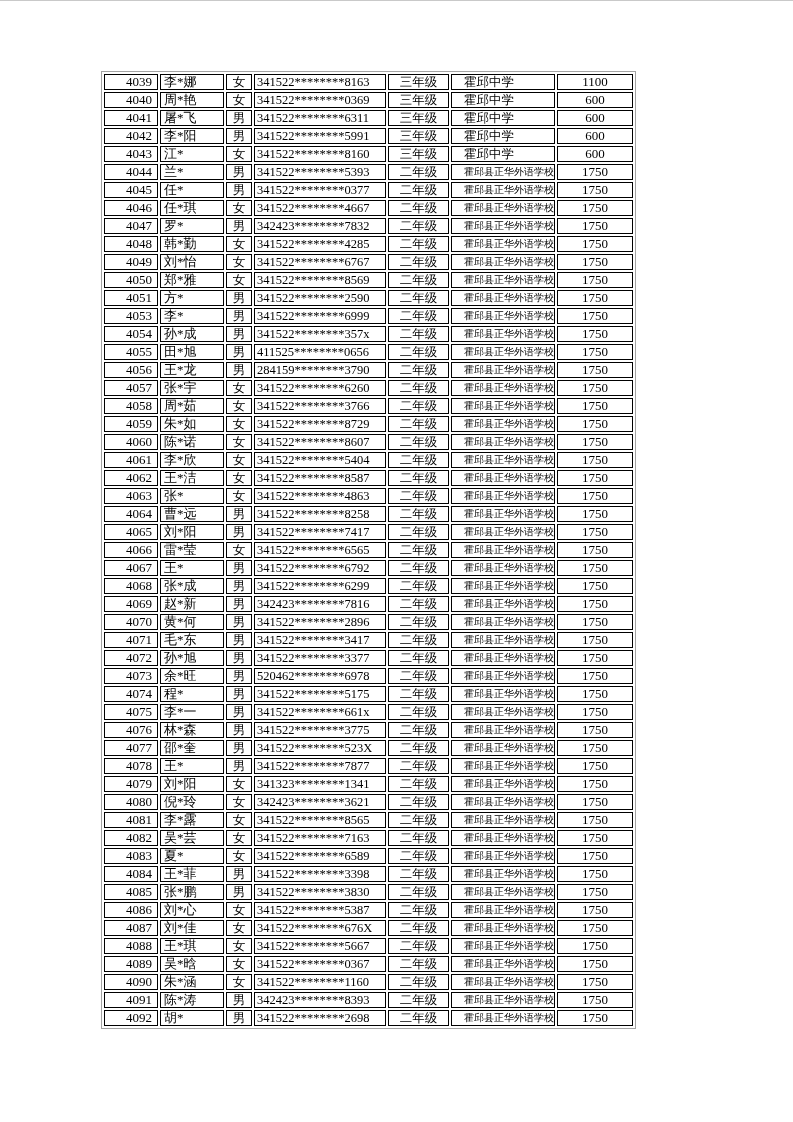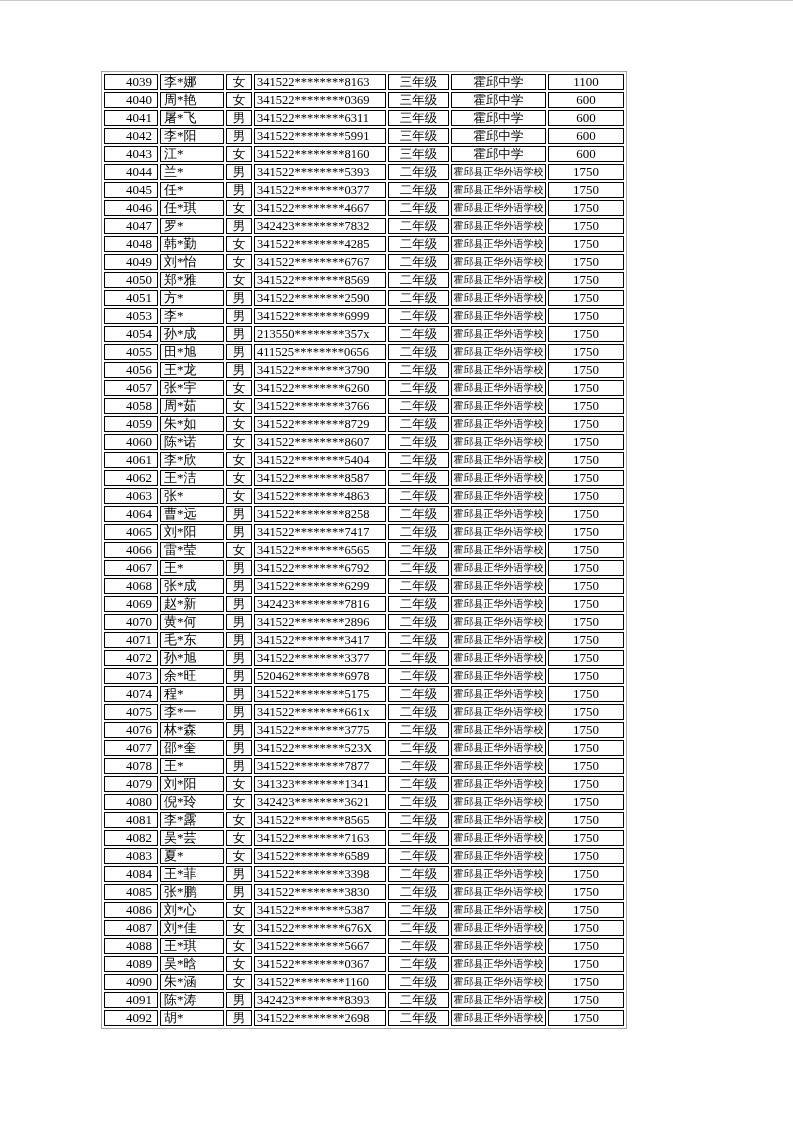--- a/index.html
+++ b/index.html
@@ -34,21 +34,21 @@
     white-space:nowrap;
     vertical-align:middle;
     box-sizing:border-box;
     font-size:13px;
   }
   td.c-seq{text-align:right;padding-right:5px;}
   td.c-name{text-align:left;padding-left:3px;}
   td.c-gender{text-align:center;font-size:12.5px;}
   td.c-idnum{text-align:left;padding-left:2px;font-size:12.5px;}
   td.c-grade{text-align:center;font-size:12.5px;}
-  td.c-school{text-align:center;font-size:12.5px;}
+  td.c-school{font-size:12.5px;padding-left:12px;}
   td.c-school.long{font-size:10px;}
   td.c-amount{text-align:center;}
   col.w-seq{width:54px;}
   col.w-name{width:64px;}
   col.w-gender{width:26px;}
   col.w-idnum{width:132px;}
   col.w-grade{width:61px;}
   col.w-school{width:95px;}
   col.w-amount{width:76px;}
 </style>
@@ -191,39 +191,39 @@
         <td class="c-gender">男</td>
         <td class="c-idnum">341522********6999</td>
         <td class="c-grade">二年级</td>
         <td class="c-school long">霍邱县正华外语学校</td>
         <td class="c-amount">1750</td>
       </tr>
       <tr>
         <td class="c-seq">4054</td>
         <td class="c-name">孙*成</td>
         <td class="c-gender">男</td>
-        <td class="c-idnum">213550********357x</td>
+        <td class="c-idnum">341522********357x</td>
         <td class="c-grade">二年级</td>
         <td class="c-school long">霍邱县正华外语学校</td>
         <td class="c-amount">1750</td>
       </tr>
       <tr>
         <td class="c-seq">4055</td>
         <td class="c-name">田*旭</td>
         <td class="c-gender">男</td>
         <td class="c-idnum">411525********0656</td>
         <td class="c-grade">二年级</td>
         <td class="c-school long">霍邱县正华外语学校</td>
         <td class="c-amount">1750</td>
       </tr>
       <tr>
         <td class="c-seq">4056</td>
         <td class="c-name">王*龙</td>
         <td class="c-gender">男</td>
-        <td class="c-idnum">341522********3790</td>
+        <td class="c-idnum">284159********3790</td>
         <td class="c-grade">二年级</td>
         <td class="c-school long">霍邱县正华外语学校</td>
         <td class="c-amount">1750</td>
       </tr>
       <tr>
         <td class="c-seq">4057</td>
         <td class="c-name">张*宇</td>
         <td class="c-gender">女</td>
         <td class="c-idnum">341522********6260</td>
         <td class="c-grade">二年级</td>

